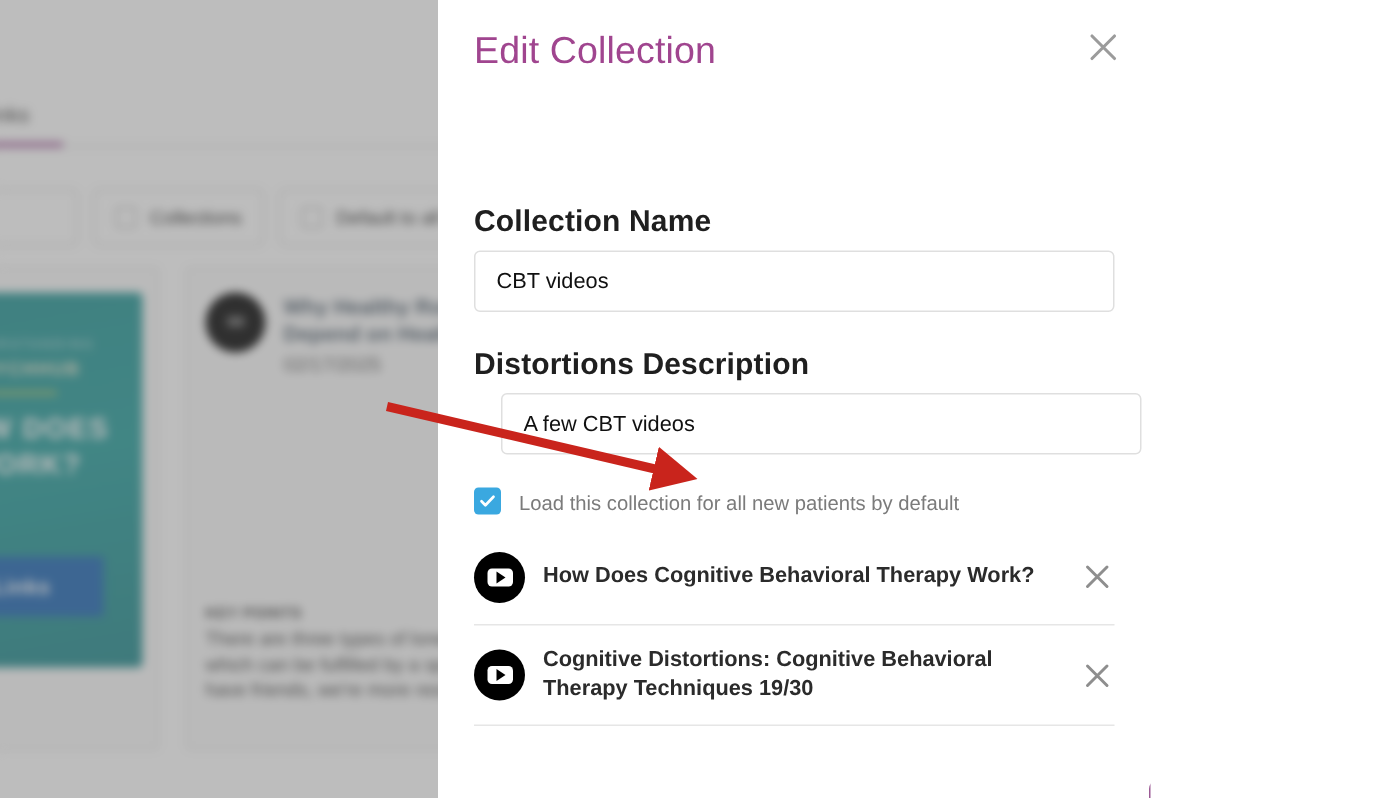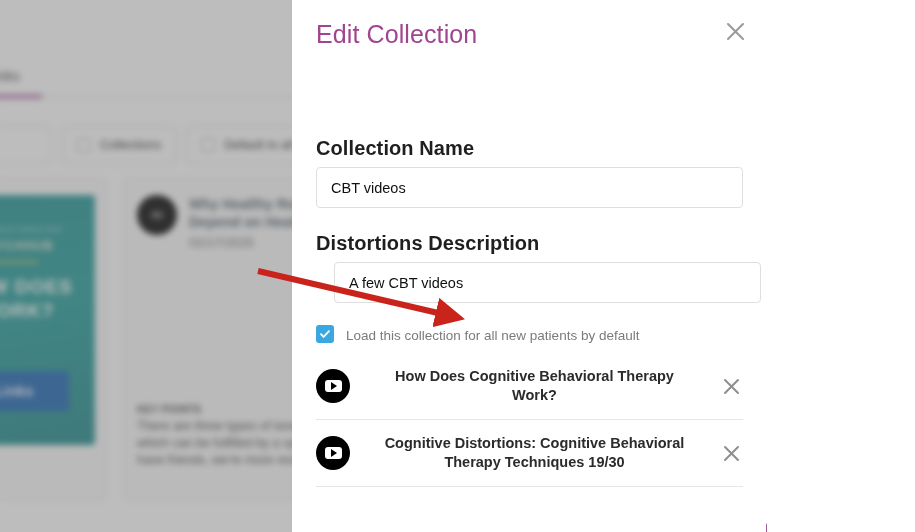--- a/index.html
+++ b/index.html
@@ -152,22 +152,22 @@
   .checkbox {
     width: 18px; height: 18px; border-radius: 3px; background: #3aa8e0;
     display: flex; align-items: center; justify-content: center; cursor: pointer;
     flex: 0 0 18px;
   }
   .checkbox svg { display: block; }
   .checkbox-label { font-size: 13.5px; color: #7b7b7b; }
 
   .link-list { position: absolute; left: 24px; top: 353px; width: 427px; }
   .link-item {
-    display: flex; align-items: center; gap: 30px;
-    padding: 14px 0; border-bottom: 1px solid #e6e6e6; min-height: 64px; text-align: center;
+    display: flex; align-items: center; gap: 12px;
+    padding: 14px 0; border-bottom: 1px solid #e6e6e6; min-height: 64px;
   }
   .yt-icon {
     width: 34px; height: 34px; border-radius: 50%; background: #000;
     display: flex; align-items: center; justify-content: center; flex: 0 0 34px;
   }
   .yt-icon .yt-box {
     width: 17px; height: 12px; background: #fff; border-radius: 3px;
     display: flex; align-items: center; justify-content: center;
   }
   .yt-icon .yt-tri {

